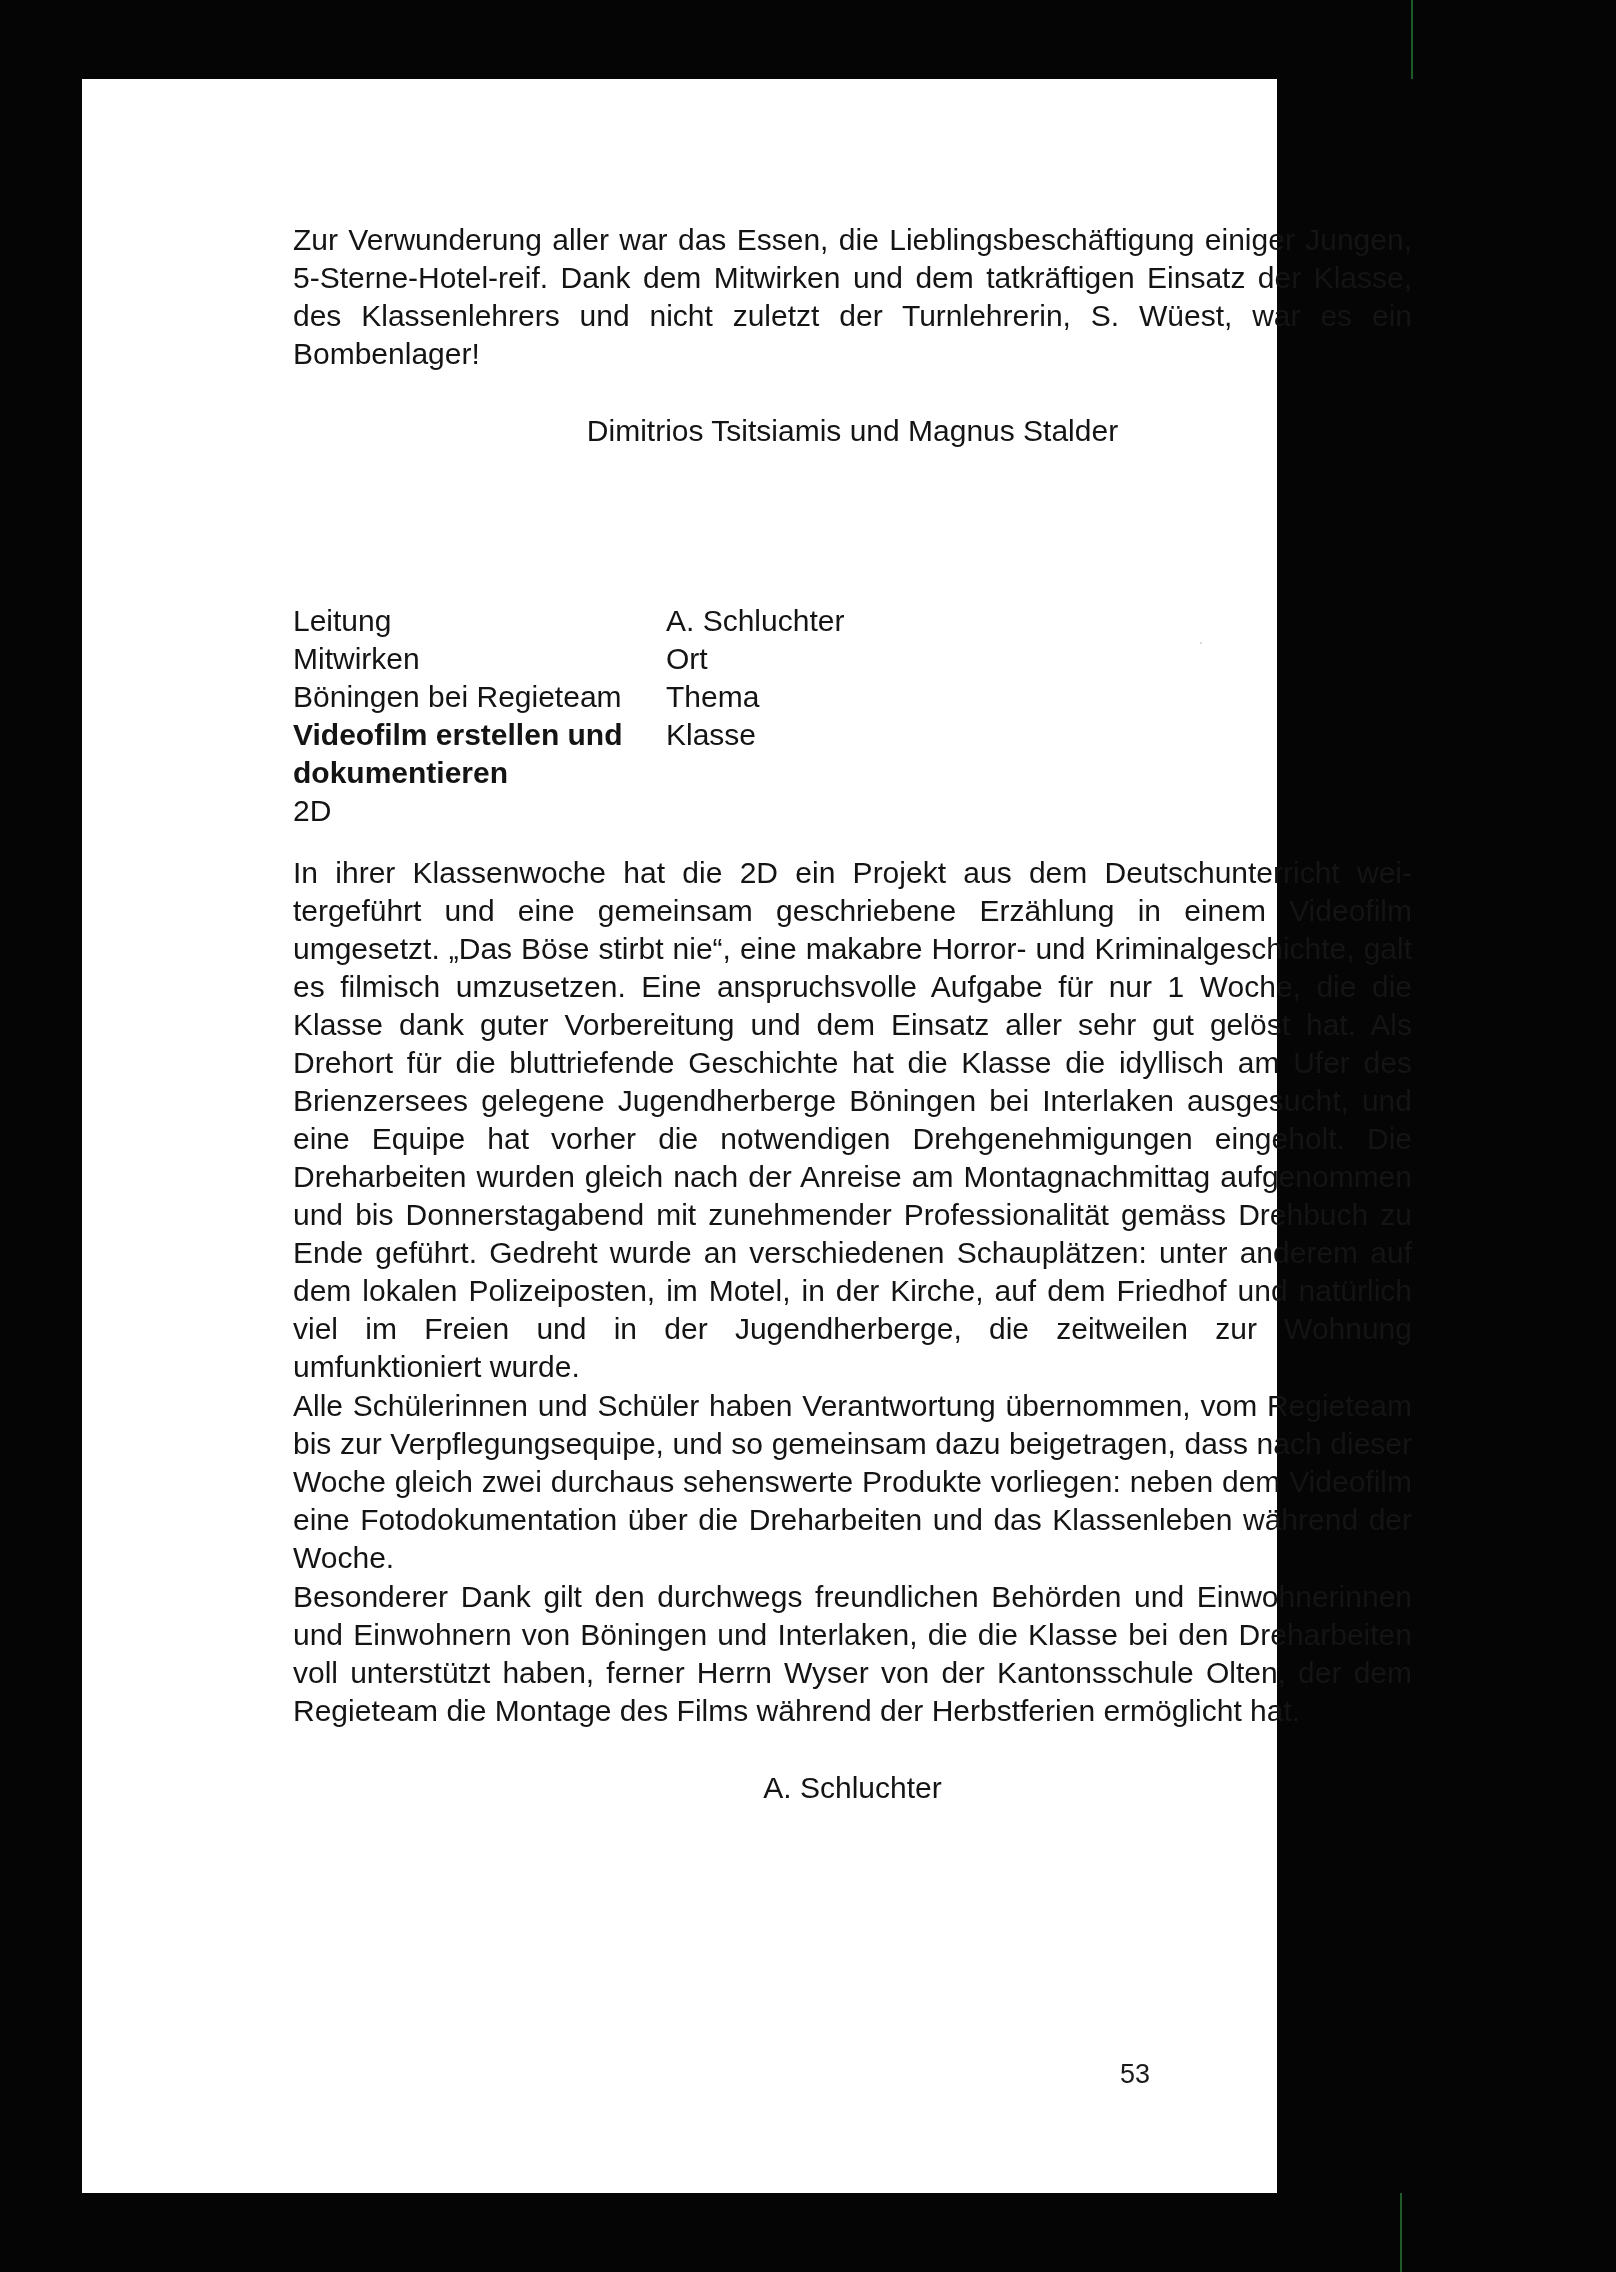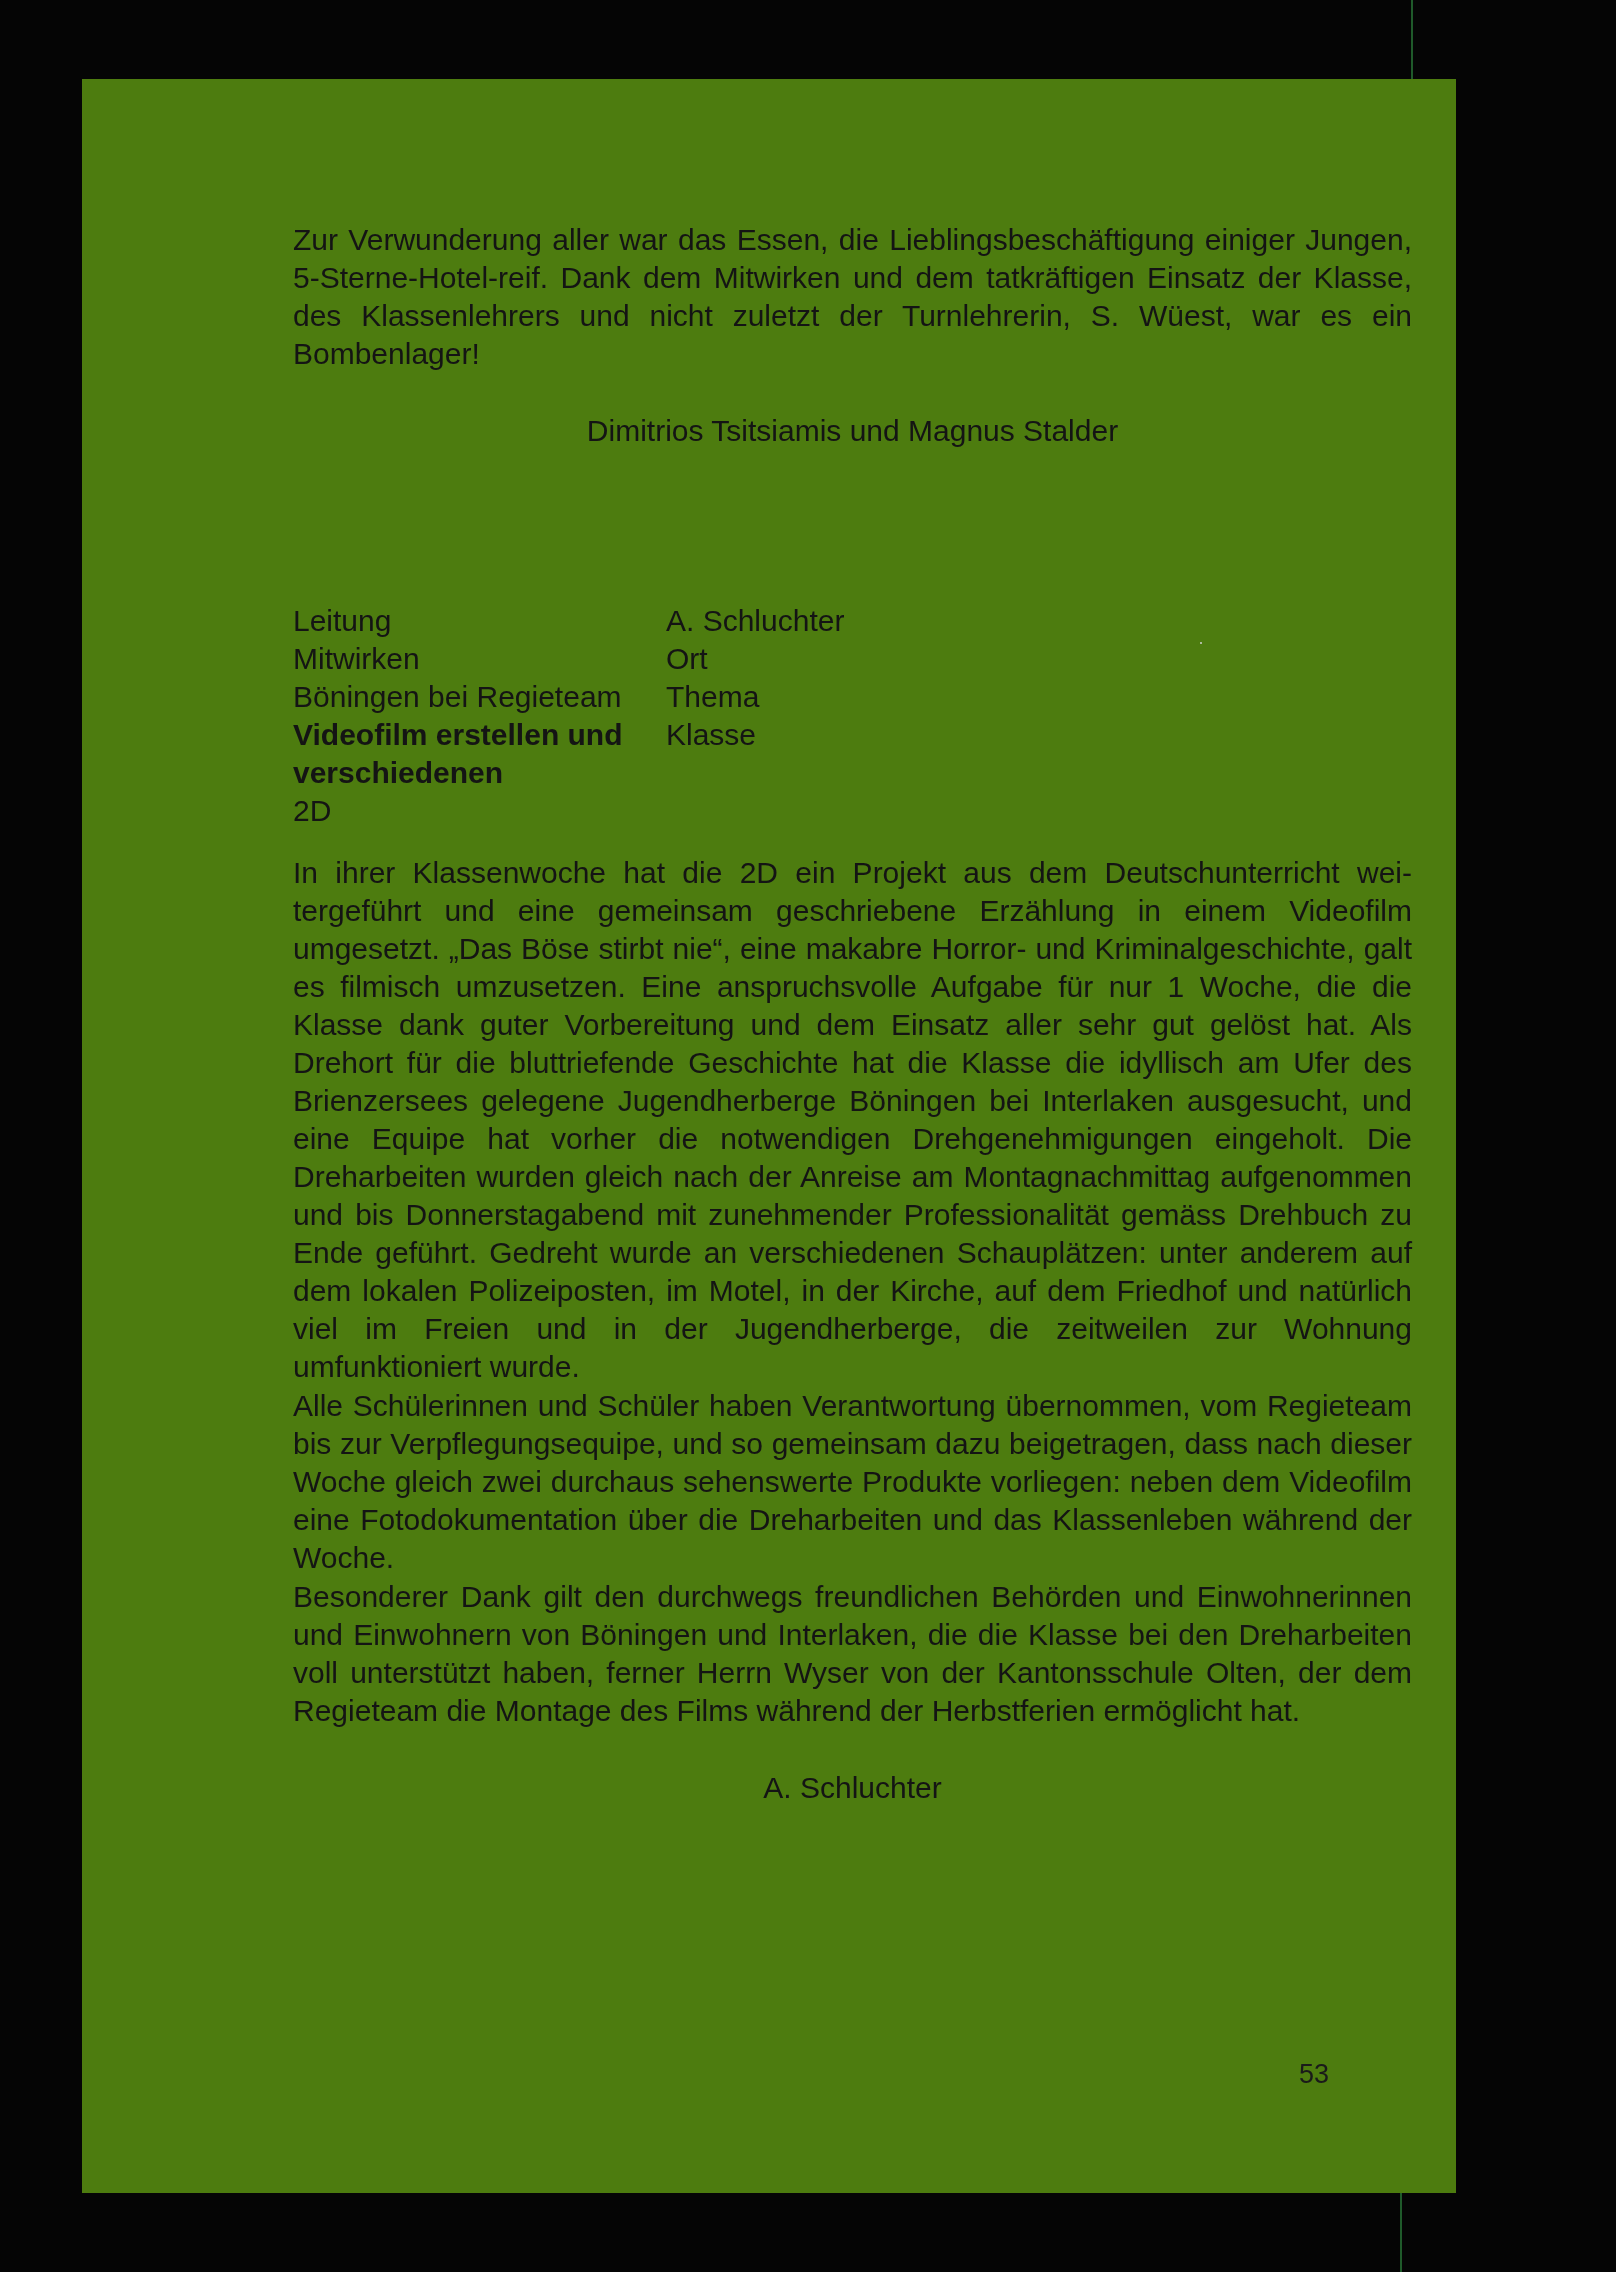--- a/index.html
+++ b/index.html
@@ -7,22 +7,22 @@
     width: 1616px; height: 2273px;
     background: #050505;
     position: relative; overflow: hidden;
     font-family: "Liberation Sans", sans-serif;
   }
   .green-line {
     position: absolute; width: 1.6px; background: #1f5a2a;
   }
   .page {
     position: absolute; left: 82px; top: 79px;
-    width: 1374px; height: 2114px;
-    background: #4d7c0f;
+    width: 1195px; height: 2114px;
+    background: #ffffff;
   }
   .content {
     position: absolute; left: 211px; top: 142px; width: 1119px;
     color: #141414; font-size: 30px; line-height: 38px;
   }
   .para { margin: 0; text-align: justify; text-align-last: left; hyphens: manual; }
   .para + .para { margin-top: 1px; }
   .sig { text-align: center; margin: 0; }
   .info { display: grid; grid-template-columns: 373px auto; margin: 0; }
   .info .label, .info .value { display: block; }
@@ -43,21 +43,21 @@
     <p class="para">Zur Verwunderung aller war das Essen, die Lieblingsbeschäftigung einiger Jungen, 5-Sterne-Hotel-reif. Dank dem Mitwirken und dem tatkräftigen Einsatz der Klasse, des Klassenlehrers und nicht zuletzt der Turnlehrerin, S. Wüest, war es ein Bombenlager!</p>
     <p class="sig" style="margin-top:39px;">Dimitrios Tsitsiamis und Magnus Stalder</p>
 
     <div class="info" style="margin-top:152px;">
       <span class="label">Leitung</span>
       <span class="value">A. Schluchter</span>
       <span class="label">Mitwirken</span>
       <span class="label">Ort</span>
       <span class="value">Böningen bei Regieteam</span>
       <span class="label">Thema</span>
-      <span class="value bold">Videofilm erstellen und verschiedenen</span>
+      <span class="value bold">Videofilm erstellen und dokumentieren</span>
       <span class="label">Klasse</span>
       <span class="value">2D</span>
     </div>
 
     <div style="margin-top:24px;">
       <p class="para">In ihrer Klassenwoche hat die 2D ein Projekt aus dem Deutschunterricht wei­tergeführt und eine gemeinsam geschriebene Erzählung in einem Videofilm umgesetzt. „Das Böse stirbt nie“, eine makabre Horror- und Kriminalgeschichte, galt es filmisch umzusetzen. Eine anspruchsvolle Aufgabe für nur 1 Woche, die die Klasse dank guter Vorbereitung und dem Einsatz aller sehr gut gelöst hat. Als Drehort für die bluttriefende Geschichte hat die Klasse die idyllisch am Ufer des Brienzersees gelegene Jugendherberge Böningen bei Interlaken ausge­sucht, und eine Equipe hat vorher die notwendigen Drehgenehmigungen ein­geholt. Die Dreharbeiten wurden gleich nach der Anreise am Montagnachmittag aufgenommen und bis Donnerstagabend mit zunehmender Professionalität gemäss Drehbuch zu Ende geführt. Gedreht wurde an verschiedenen Schau­plätzen: unter anderem auf dem lokalen Polizeiposten, im Motel, in der Kirche, auf dem Friedhof und natürlich viel im Freien und in der Jugendherberge, die zeitweilen zur Wohnung umfunktioniert wurde.</p>
       <p class="para">Alle Schülerinnen und Schüler haben Verantwortung übernommen, vom Regie­team bis zur Verpflegungsequipe, und so gemeinsam dazu beigetragen, dass nach dieser Woche gleich zwei durchaus sehenswerte Produkte vorliegen: ne­ben dem Videofilm eine Fotodokumentation über die Dreharbeiten und das Klassenleben während der Woche.</p>
       <p class="para">Besonderer Dank gilt den durchwegs freundlichen Behörden und Einwohnerin­nen und Einwohnern von Böningen und Interlaken, die die Klasse bei den Dreharbeiten voll unterstützt haben, ferner Herrn Wyser von der Kantonsschule Olten, der dem Regieteam die Montage des Films während der Herbstferien ermöglicht hat.</p>
     </div>
     <p class="sig" style="margin-top:39px;">A. Schluchter</p>

